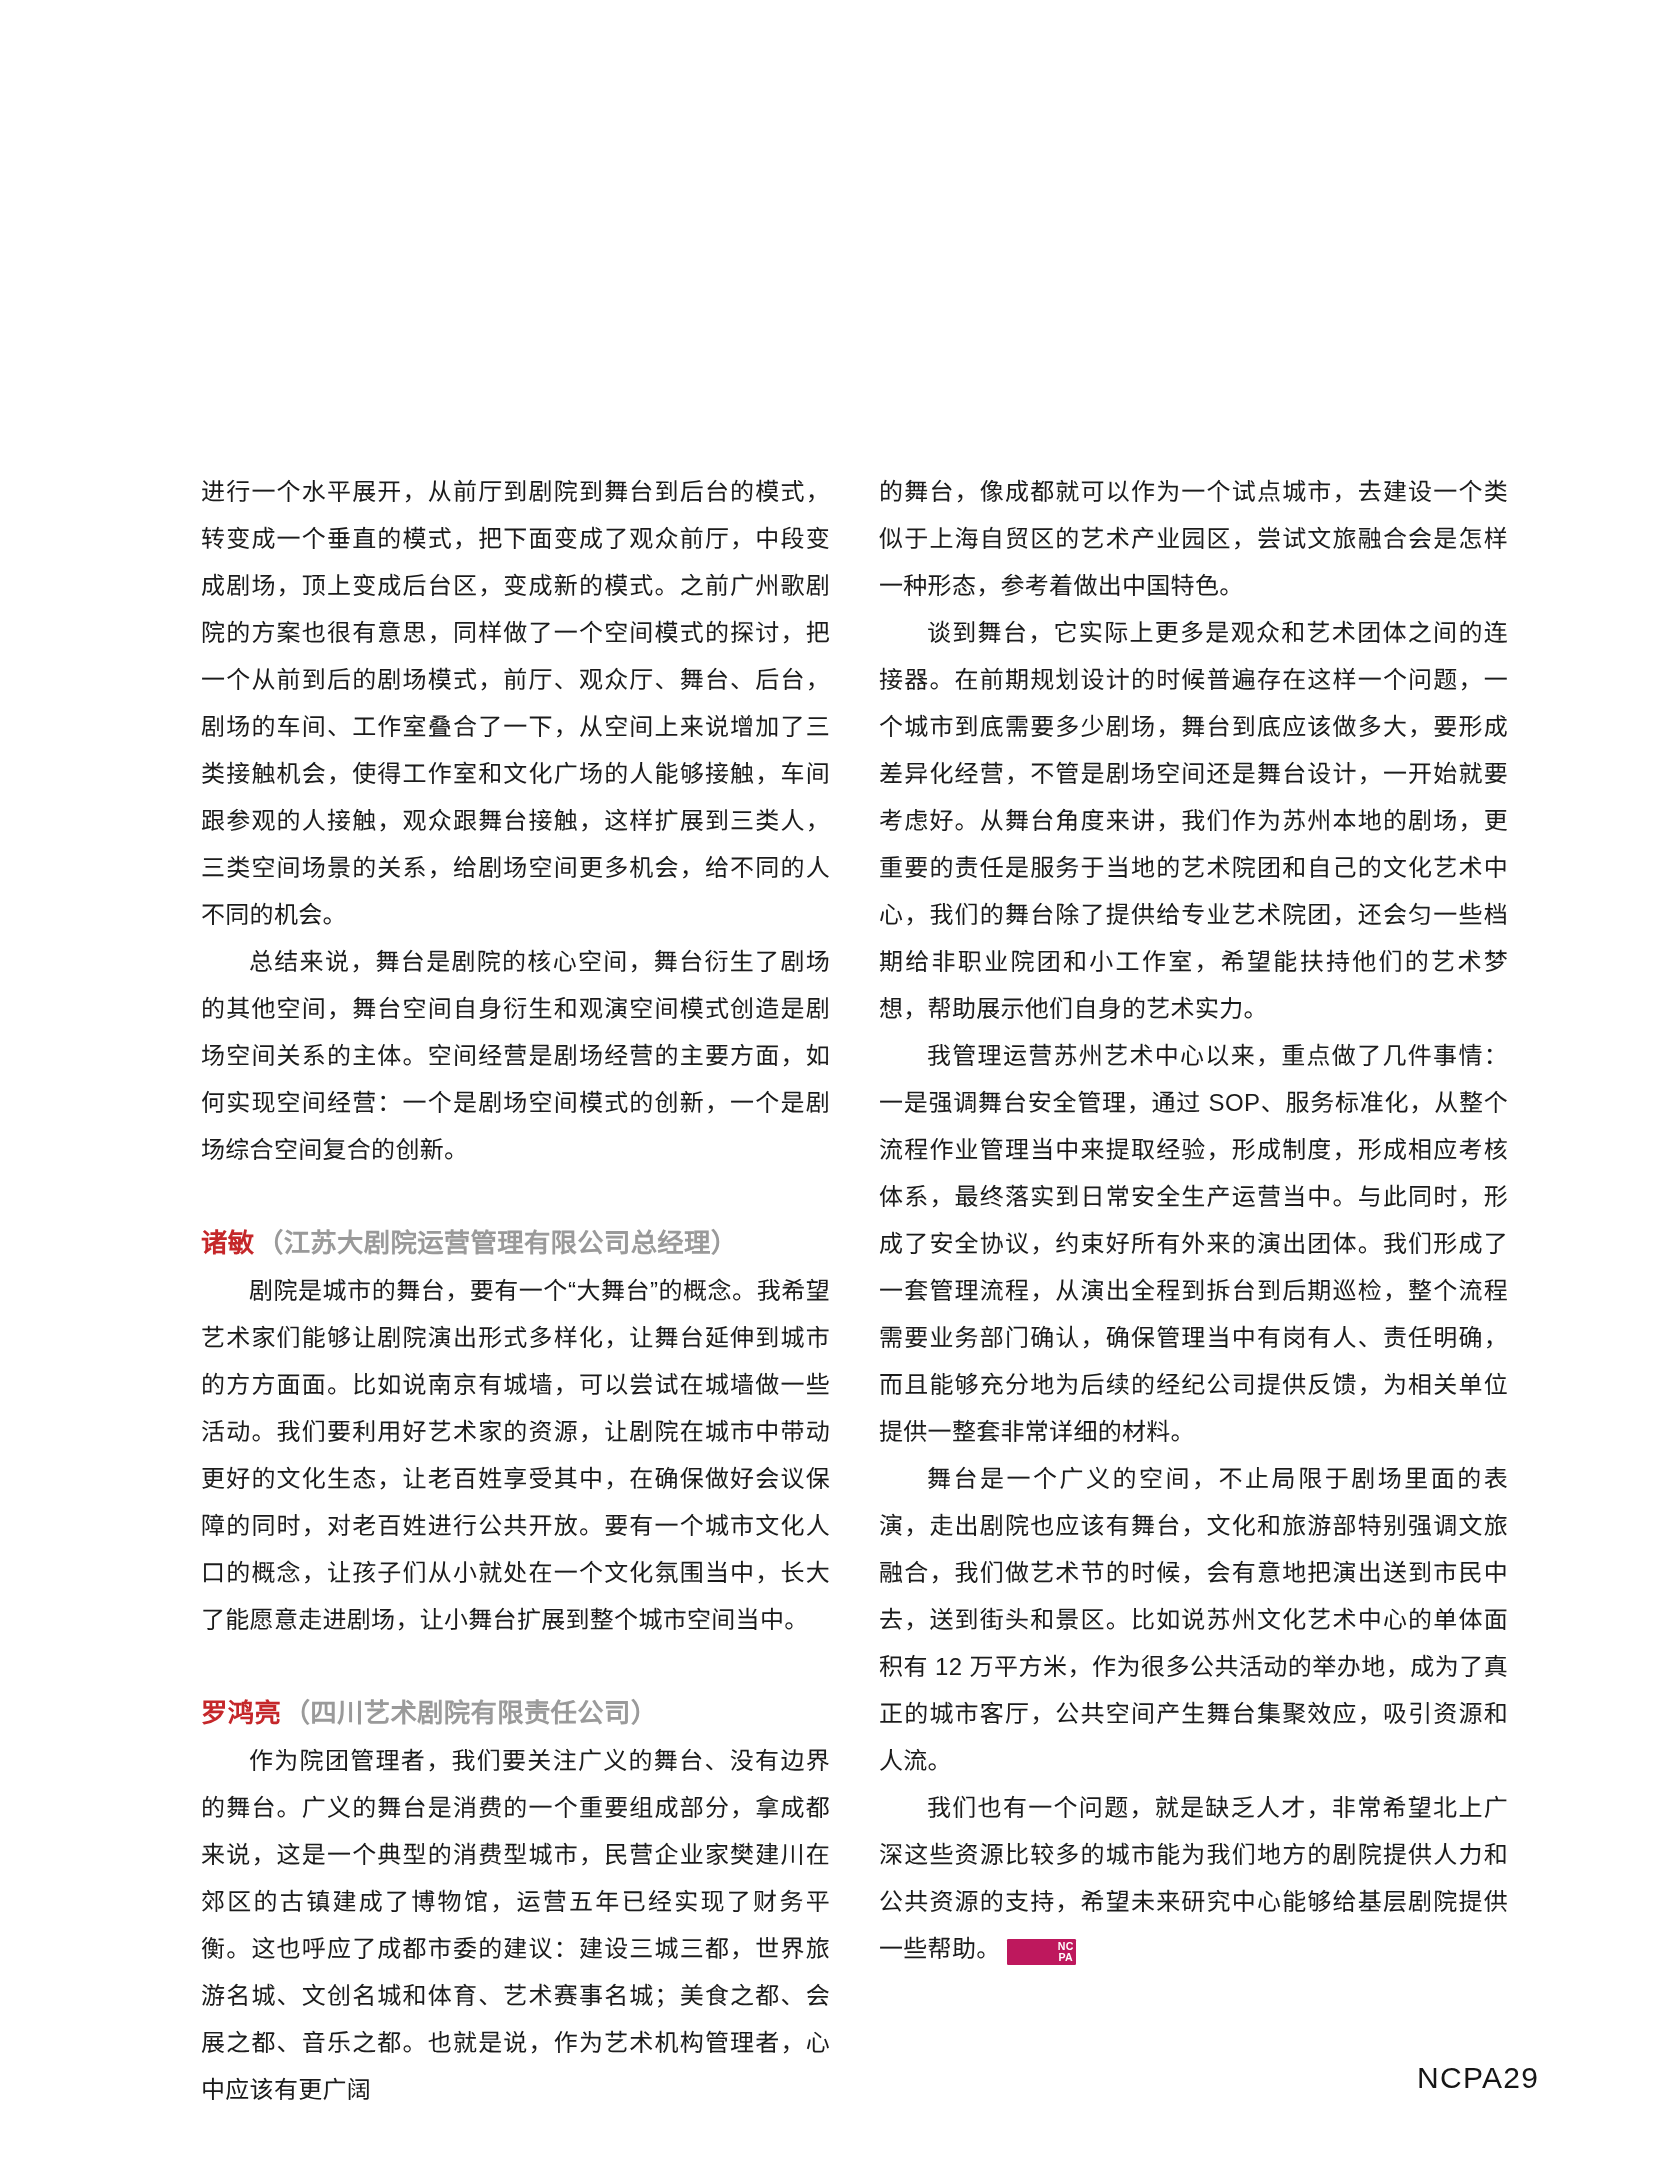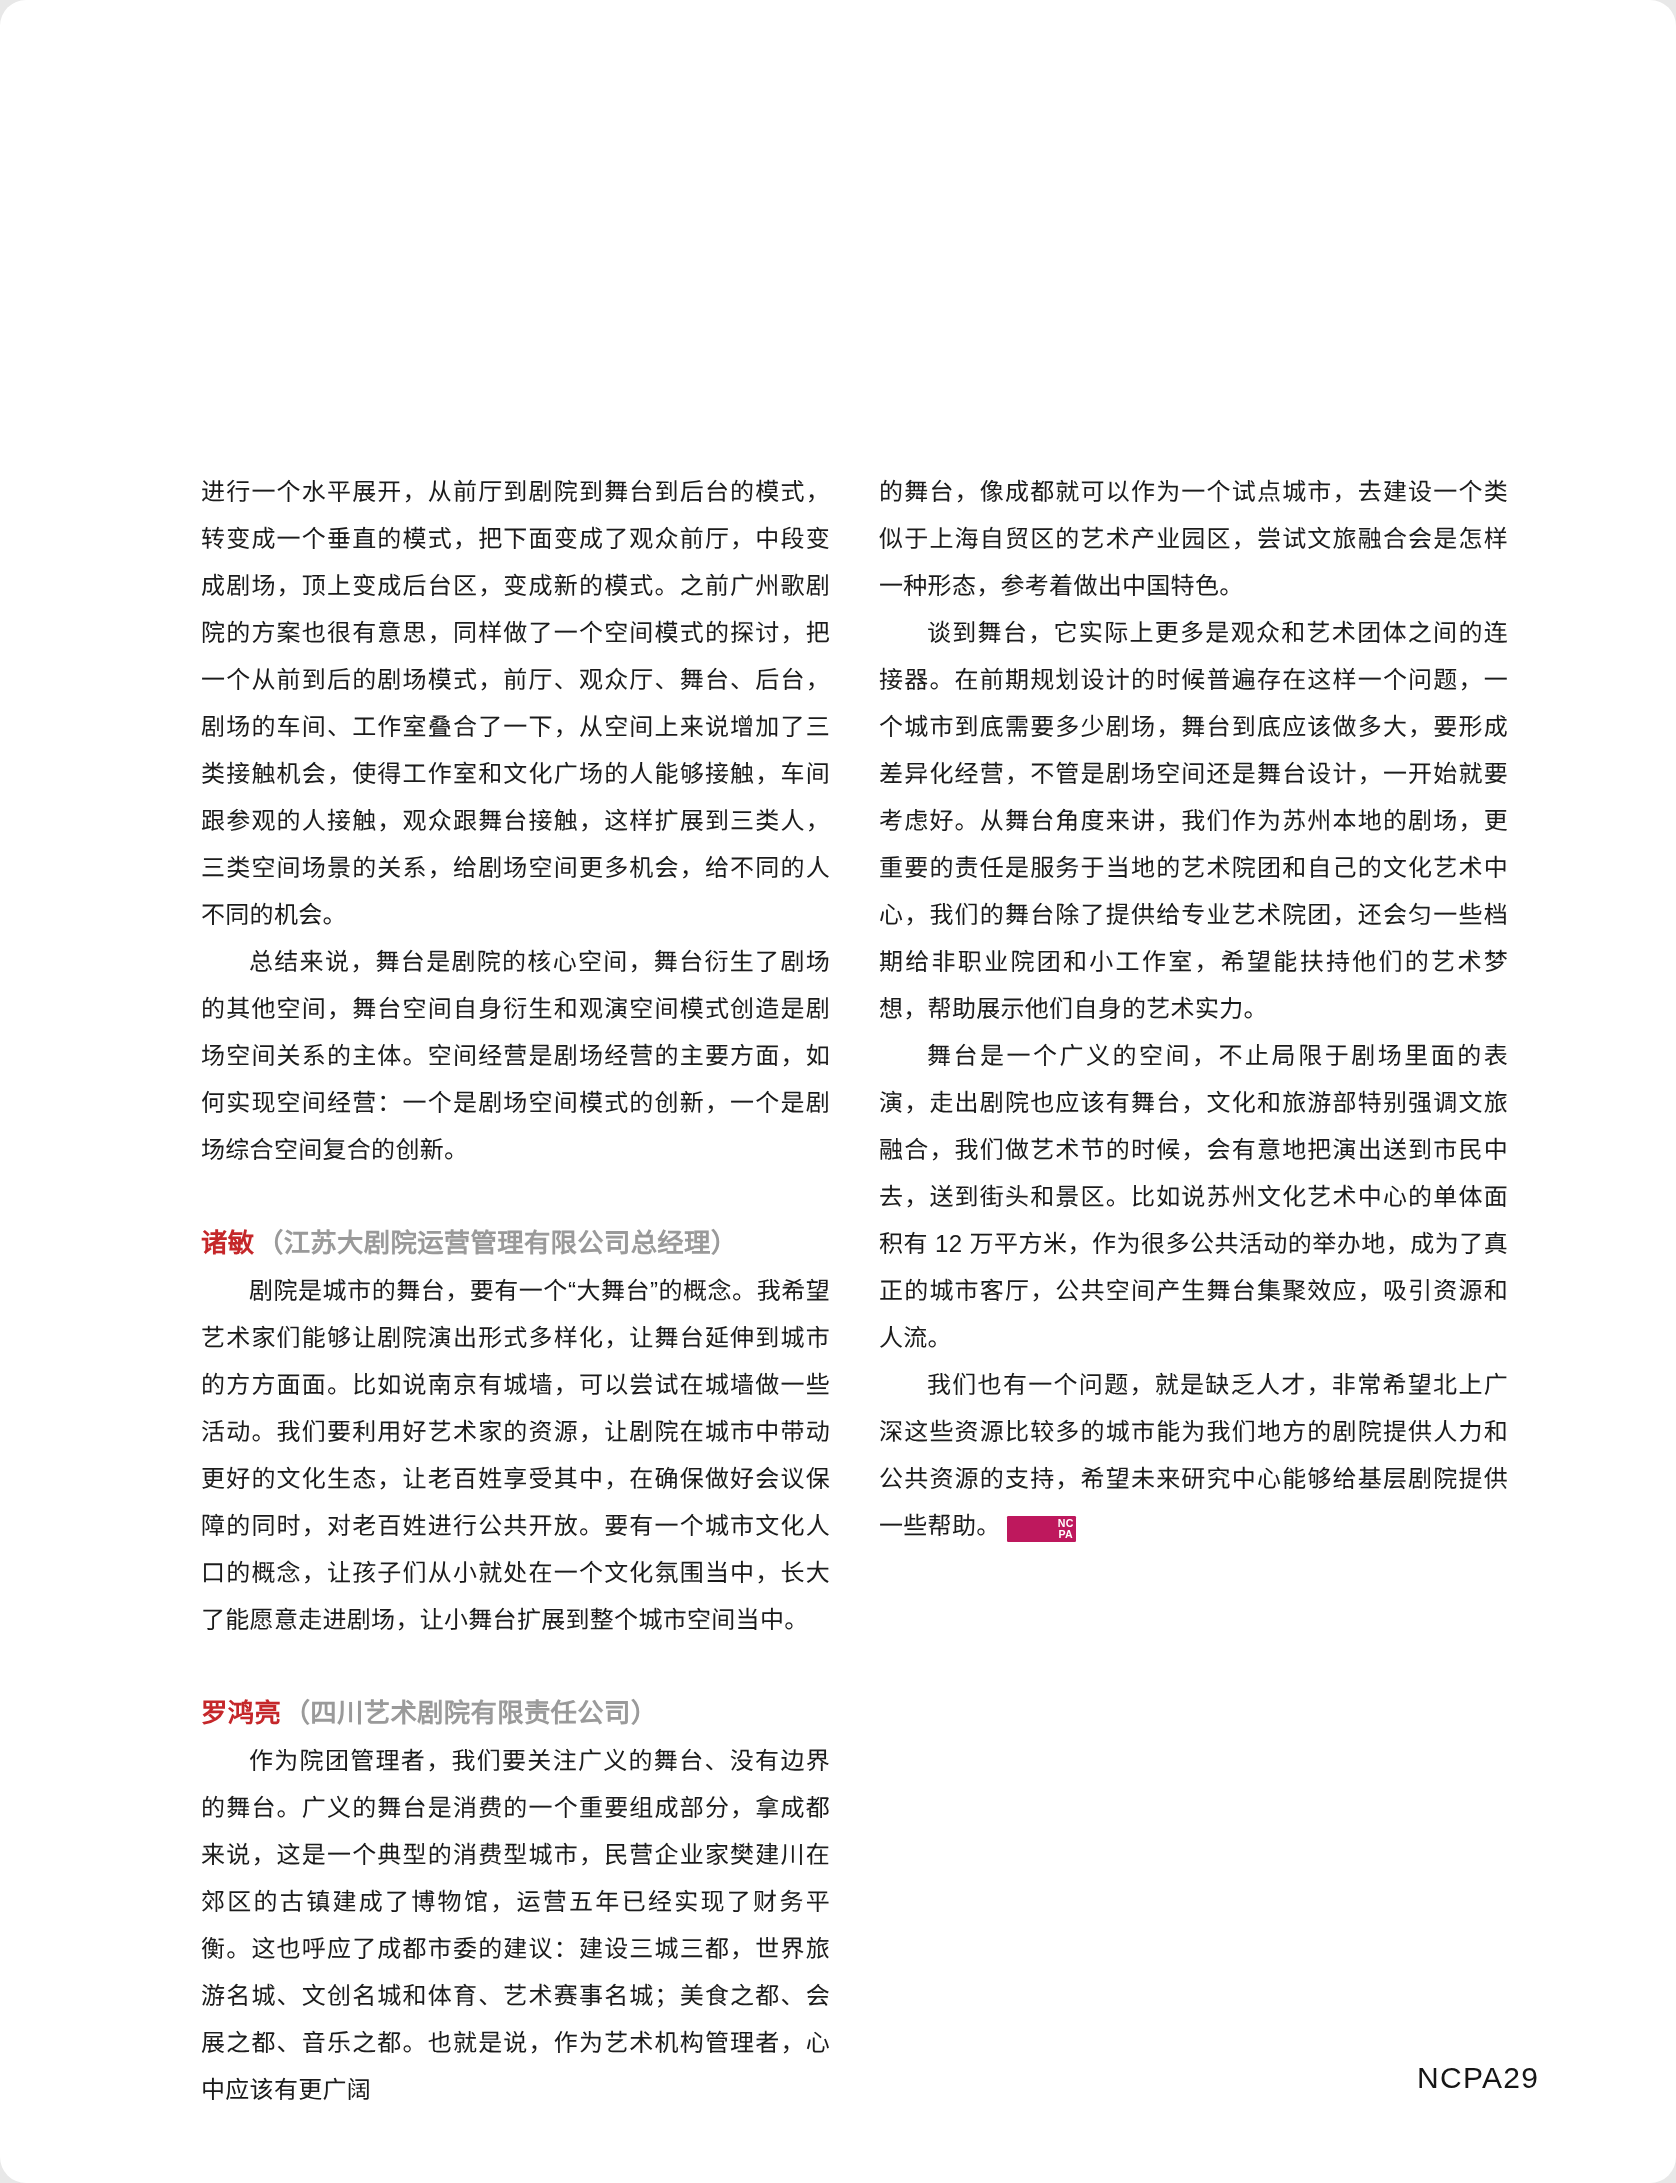--- a/index.html
+++ b/index.html
@@ -7,21 +7,20 @@
     padding: 0;
     background: #e8e8e8;
     font-family: "Liberation Sans", "DejaVu Sans", sans-serif;
   }
   .page {
     position: relative;
     width: 1676px;
     height: 2183px;
     background: #ffffff;
     overflow: hidden;
-    border-radius: 26px;
   }
   .col {
     position: absolute;
     top: 468px;
     width: 629px;
     font-size: 24px;
     line-height: 47px;
     color: #1b1b1b;
     text-align: justify;
     letter-spacing: 0.3px;
@@ -81,20 +80,21 @@
     <p class="body indent">总结来说，舞台是剧院的核心空间，舞台衍生了剧场的其他空间，舞台空间自身衍生和观演空间模式创造是剧场空间关系的主体。空间经营是剧场经营的主要方面，如何实现空间经营：一个是剧场空间模式的创新，一个是剧场综合空间复合的创新。</p>
     <h3 class="speaker"><span class="name">诸敏</span><span class="org">（江苏大剧院运营管理有限公司总经理）</span></h3>
     <p class="body indent">剧院是城市的舞台，要有一个“大舞台”的概念。我希望艺术家们能够让剧院演出形式多样化，让舞台延伸到城市的方方面面。比如说南京有城墙，可以尝试在城墙做一些活动。我们要利用好艺术家的资源，让剧院在城市中带动更好的文化生态，让老百姓享受其中，在确保做好会议保障的同时，对老百姓进行公共开放。要有一个城市文化人口的概念，让孩子们从小就处在一个文化氛围当中，长大了能愿意走进剧场，让小舞台扩展到整个城市空间当中。</p>
     <h3 class="speaker"><span class="name">罗鸿亮</span><span class="org">（四川艺术剧院有限责任公司）</span></h3>
     <p class="body indent">作为院团管理者，我们要关注广义的舞台、没有边界的舞台。广义的舞台是消费的一个重要组成部分，拿成都来说，这是一个典型的消费型城市，民营企业家樊建川在郊区的古镇建成了博物馆，运营五年已经实现了财务平衡。这也呼应了成都市委的建议：建设三城三都，世界旅游名城、文创名城和体育、艺术赛事名城；美食之都、会展之都、音乐之都。也就是说，作为艺术机构管理者，心中应该有更广阔</p>
   </div>
 
   <div class="col col-right">
     <p class="body">的舞台，像成都就可以作为一个试点城市，去建设一个类似于上海自贸区的艺术产业园区，尝试文旅融合会是怎样一种形态，参考着做出中国特色。</p>
     <p class="body indent">谈到舞台，它实际上更多是观众和艺术团体之间的连接器。在前期规划设计的时候普遍存在这样一个问题，一个城市到底需要多少剧场，舞台到底应该做多大，要形成差异化经营，不管是剧场空间还是舞台设计，一开始就要考虑好。从舞台角度来讲，我们作为苏州本地的剧场，更重要的责任是服务于当地的艺术院团和自己的文化艺术中心，我们的舞台除了提供给专业艺术院团，还会匀一些档期给非职业院团和小工作室，希望能扶持他们的艺术梦想，帮助展示他们自身的艺术实力。</p>
+    <p class="body indent">我管理运营苏州艺术中心以来，重点做了几件事情：一是强调舞台安全管理，通过 SOP、服务标准化，从整个流程作业管理当中来提取经验，形成制度，形成相应考核体系，最终落实到日常安全生产运营当中。与此同时，形成了安全协议，约束好所有外来的演出团体。我们形成了一套管理流程，从演出全程到拆台到后期巡检，整个流程需要业务部门确认，确保管理当中有岗有人、责任明确，而且能够充分地为后续的经纪公司提供反馈，为相关单位提供一整套非常详细的材料。</p>
     <p class="body indent">舞台是一个广义的空间，不止局限于剧场里面的表演，走出剧院也应该有舞台，文化和旅游部特别强调文旅融合，我们做艺术节的时候，会有意地把演出送到市民中去，送到街头和景区。比如说苏州文化艺术中心的单体面积有 12 万平方米，作为很多公共活动的举办地，成为了真正的城市客厅，公共空间产生舞台集聚效应，吸引资源和人流。</p>
     <p class="body indent"><span>我们也有一个问题，就是缺乏人才，非常希望北上广深这些资源比较多的城市能为我们地方的剧院提供人力和公共资源的支持，希望未来研究中心能够给基层剧院提供一些帮助。</span><span class="endmark"><span class="em-line">NC</span><span class="em-line">PA</span></span></p>
   </div>
 
   <div class="footer"><span>NCPA</span><span class="pageno">29</span></div>
 
 </div>
 
 
 </body></html>

